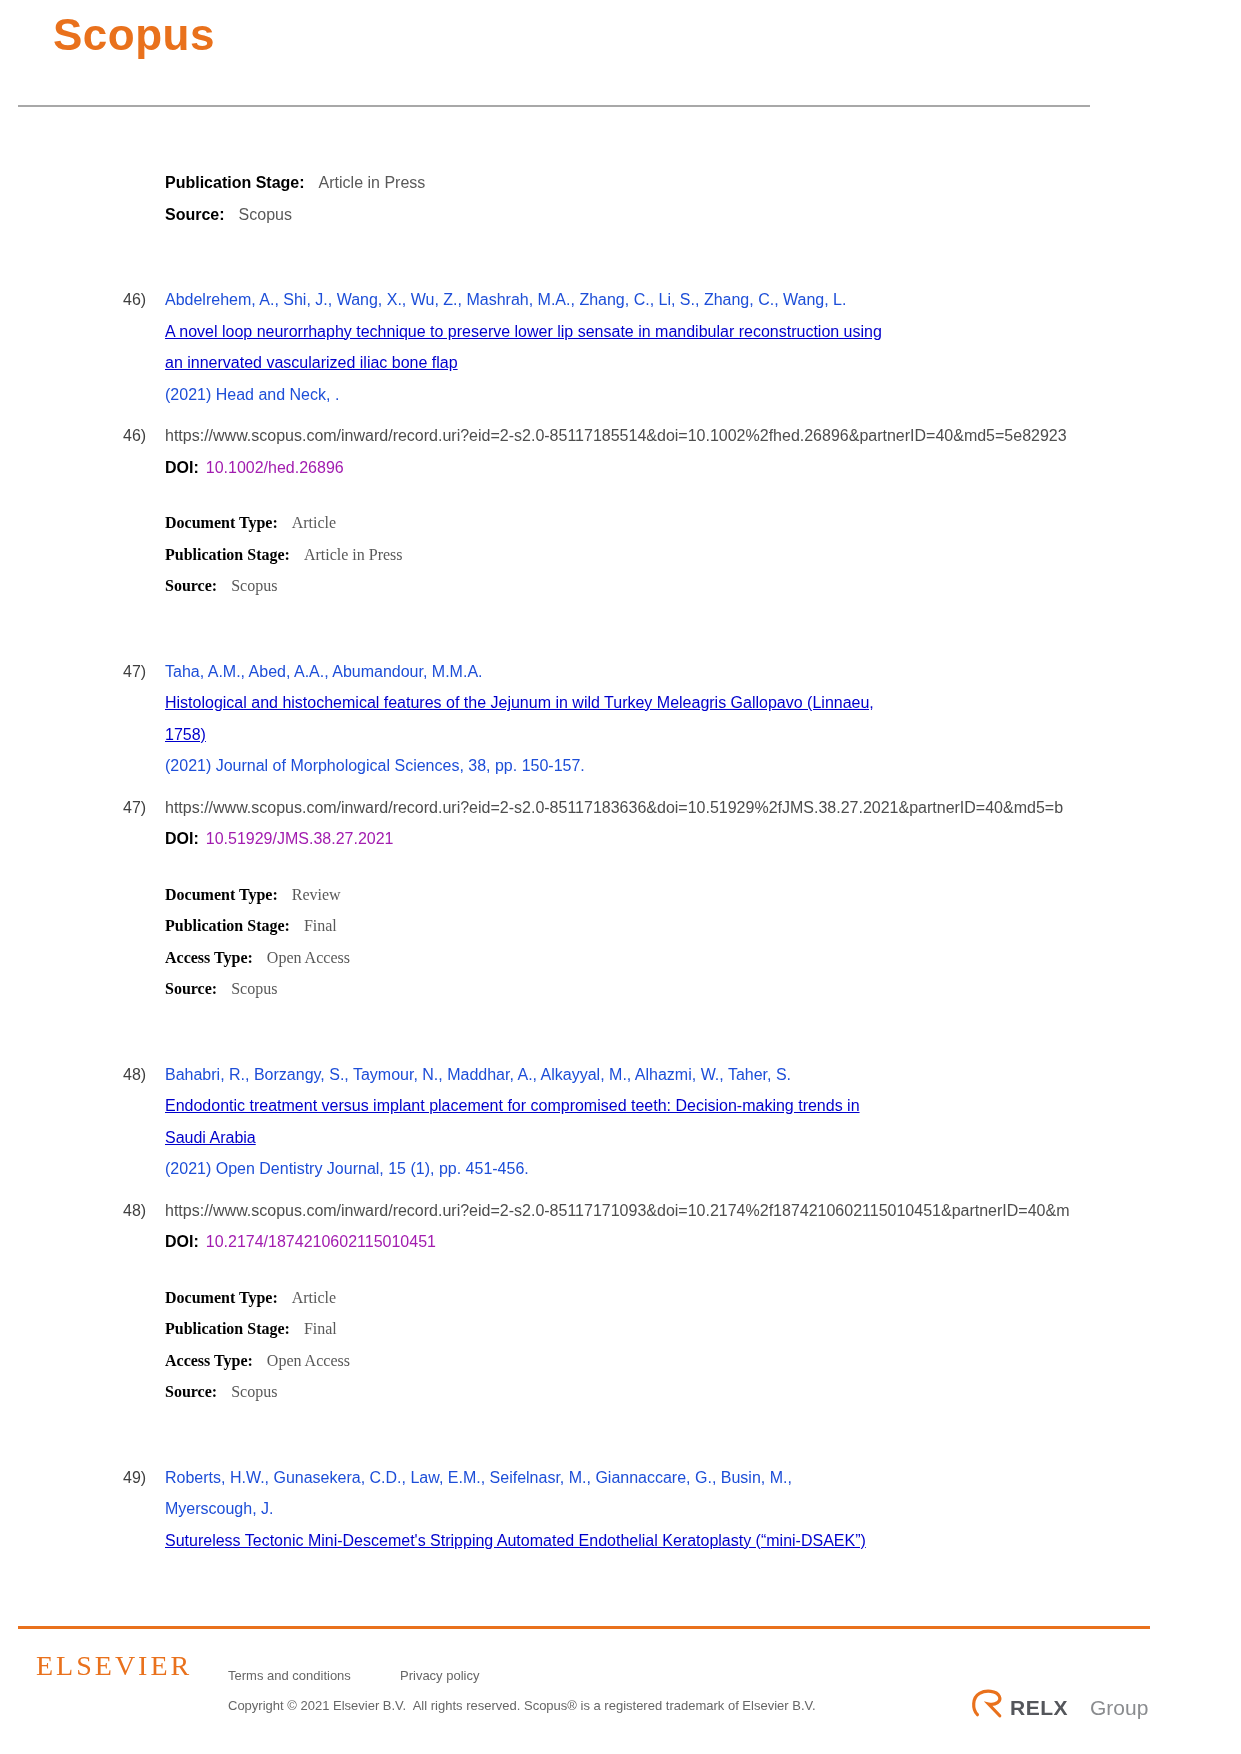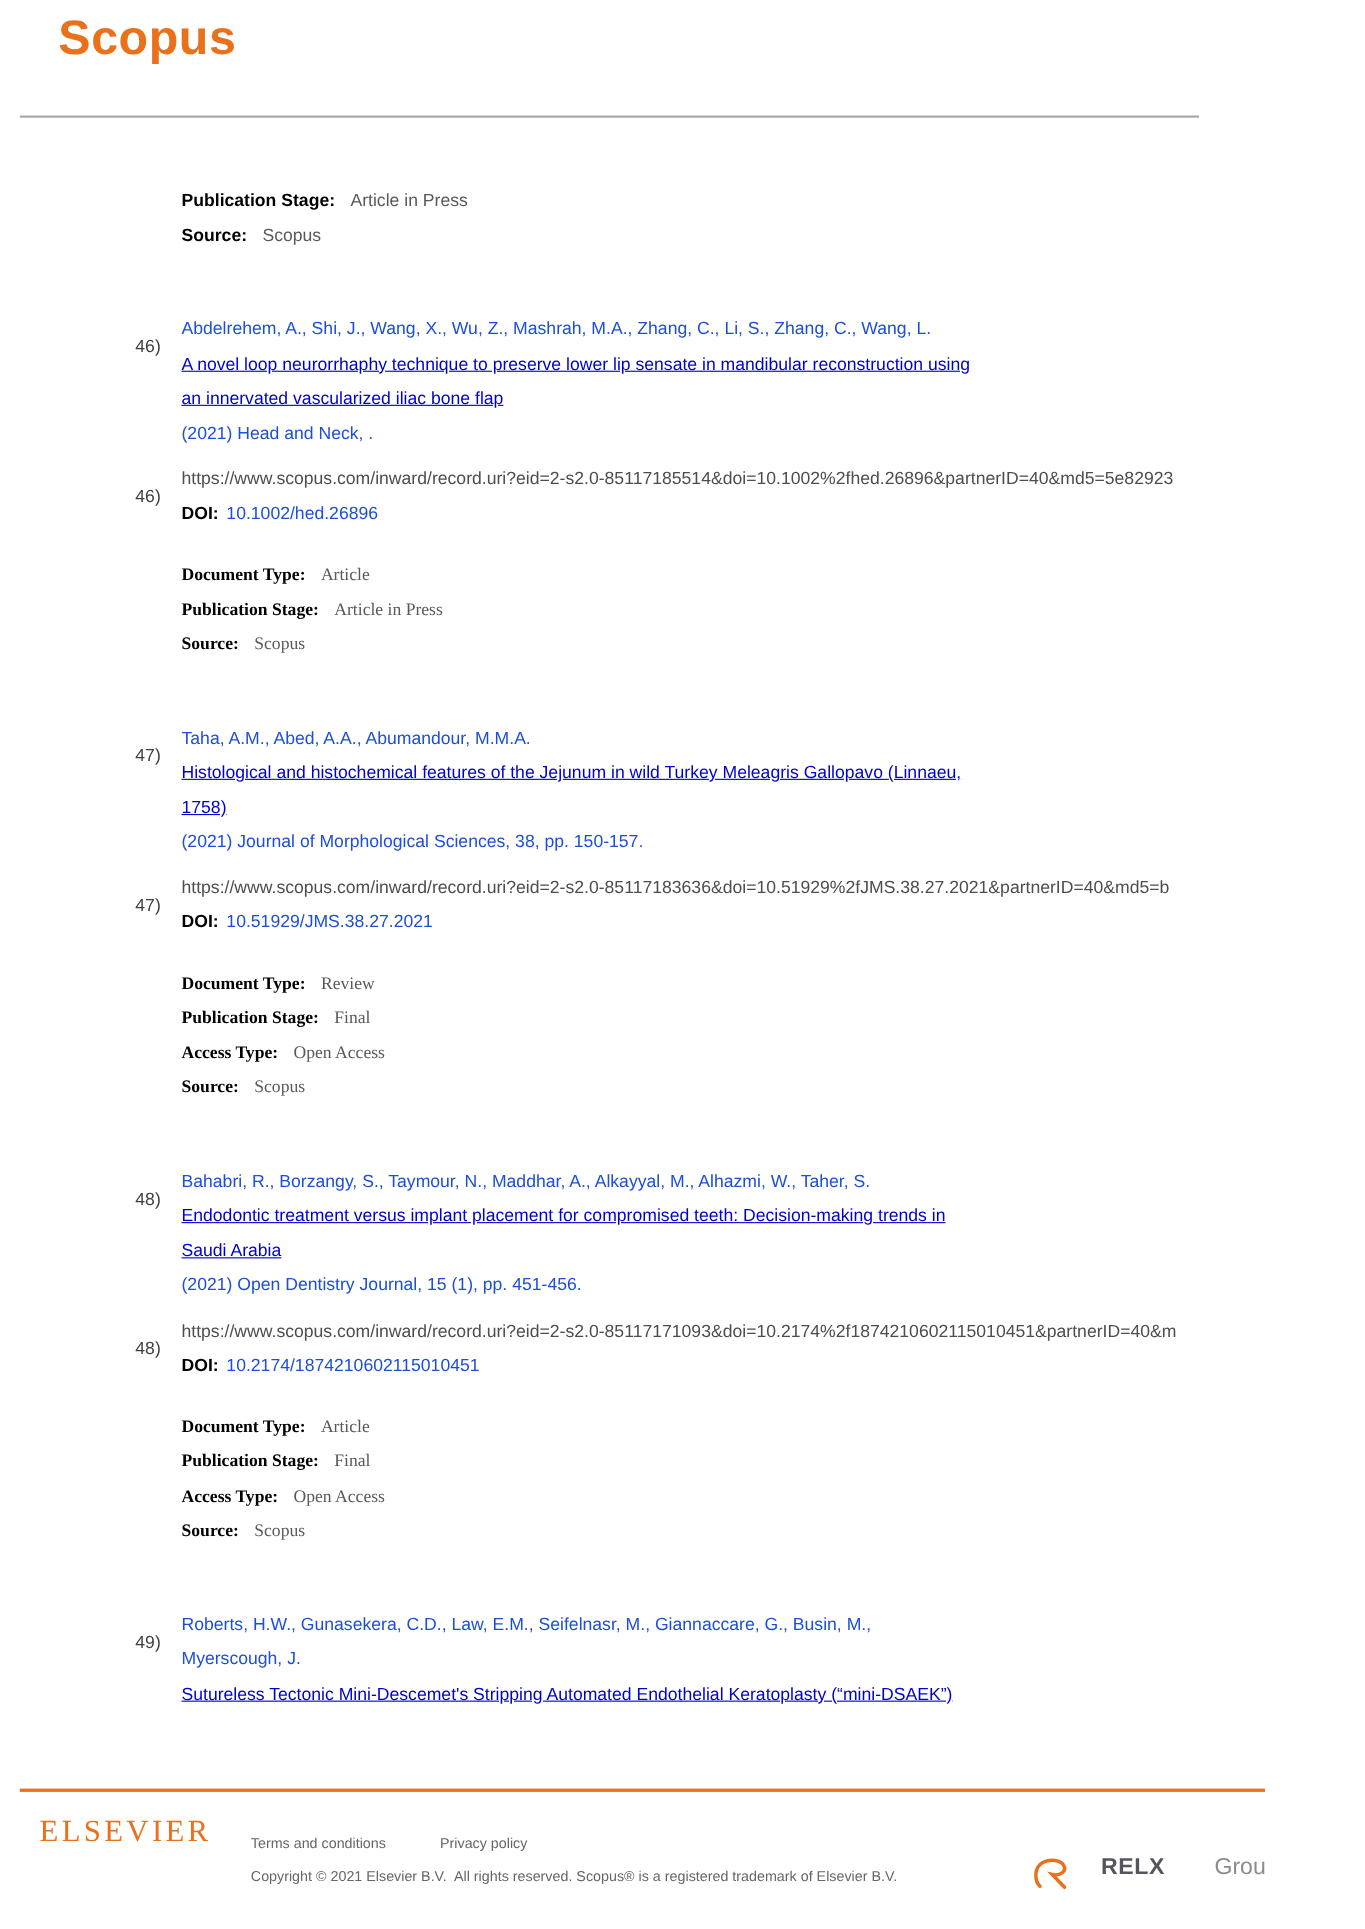--- a/index.html
+++ b/index.html
@@ -18,42 +18,42 @@
     border-top:2px solid #a8a8a8;
   }
   .content { position:absolute; left:123px; top:106px; width:1118px; }
   .line { line-height:31.5px; white-space:nowrap; }
   .lead-details { margin-top:61px; margin-left:42px; }
   .record { margin-top:54px; }
   .rec-main, .rec-url { position:relative; padding-left:42px; }
   .rec-url { margin-top:10px; }
   .rec-url .line { overflow:hidden; }
   .rec-details { padding-left:42px; margin-top:24px;font-family:Liberation Serif, serif; }
-  .num { position:absolute; left:0; top:16px; line-height:31.5px; color:#3f3f3f; }
+  .num { position:absolute; left:0; top:0; line-height:31.5px; color:#3f3f3f; }
   .authors, .pubinfo { color:#1d4ed8; }
   .title-link { color:#0000cc; text-decoration:underline; cursor:pointer; }
   .title-link .line { display:block; }
   .url-text { color:#4d4d4d; }
   .lbl { font-weight:bold; color:#000000; }
   .val { color:#595959; margin-left:14px; }
-  .doi-val { color:#1d4ed8; margin-left:7px; }
+  .doi-val { color:#a21caf; margin-left:7px; }
   
   .footer-rule {
     position:absolute; left:18px; top:1626px; width:1204px; height:0;
     border-top:3px solid #e9711c;
   }
   .elsevier-logo {
     position:absolute; left:36px; top:1650px;
     font-family:"Liberation Serif", serif; font-size:28px; letter-spacing:3px;
     color:#e9711c;
   }
   .terms-link  { position:absolute; left:228px; top:1668px; font-size:13px; color:#666666; cursor:pointer; }
   .privacy-link{ position:absolute; left:400px; top:1668px; font-size:13px; color:#666666; cursor:pointer; }
   .copyright   { position:absolute; left:228px; top:1698px; font-size:13px; color:#666666; white-space:pre; }
-  .relx { position:absolute; left:938px; top:1686px; display:flex; align-items:flex-start;gap:23px; }
+  .relx { position:absolute; left:970px; top:1686px; display:flex; align-items:flex-end; }
   .relx-mark { width:34px; height:34px; }
   .relx-name  { font-size:21px; font-weight:bold; color:#54565b; margin-left:6px; letter-spacing:0.5px; }
   .relx-group { font-size:21px; font-weight:normal; color:#8a8c8f; margin-left:22px; }
   .relx-tm { font-size:10px; color:#8a8c8f; position:relative; top:-8px; margin-left:1px; }
 </style>
 </head>
 <body>
 
 <div class="page">
 

